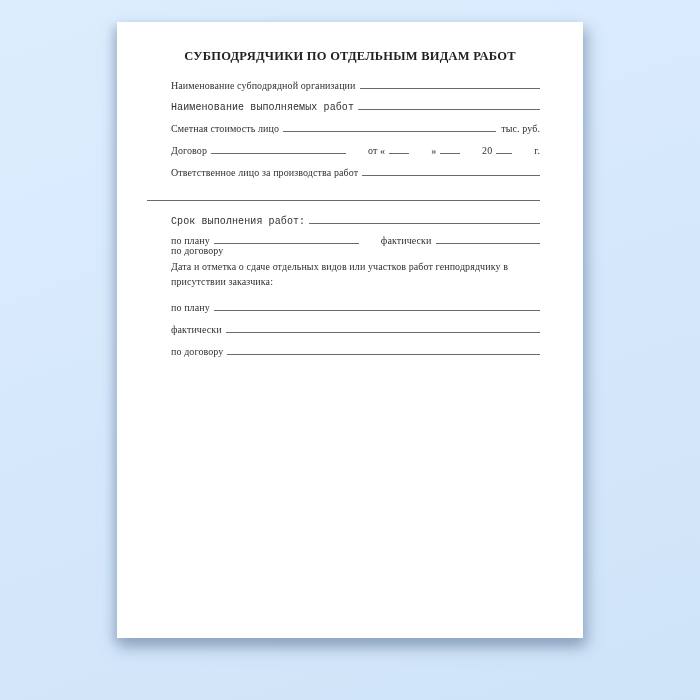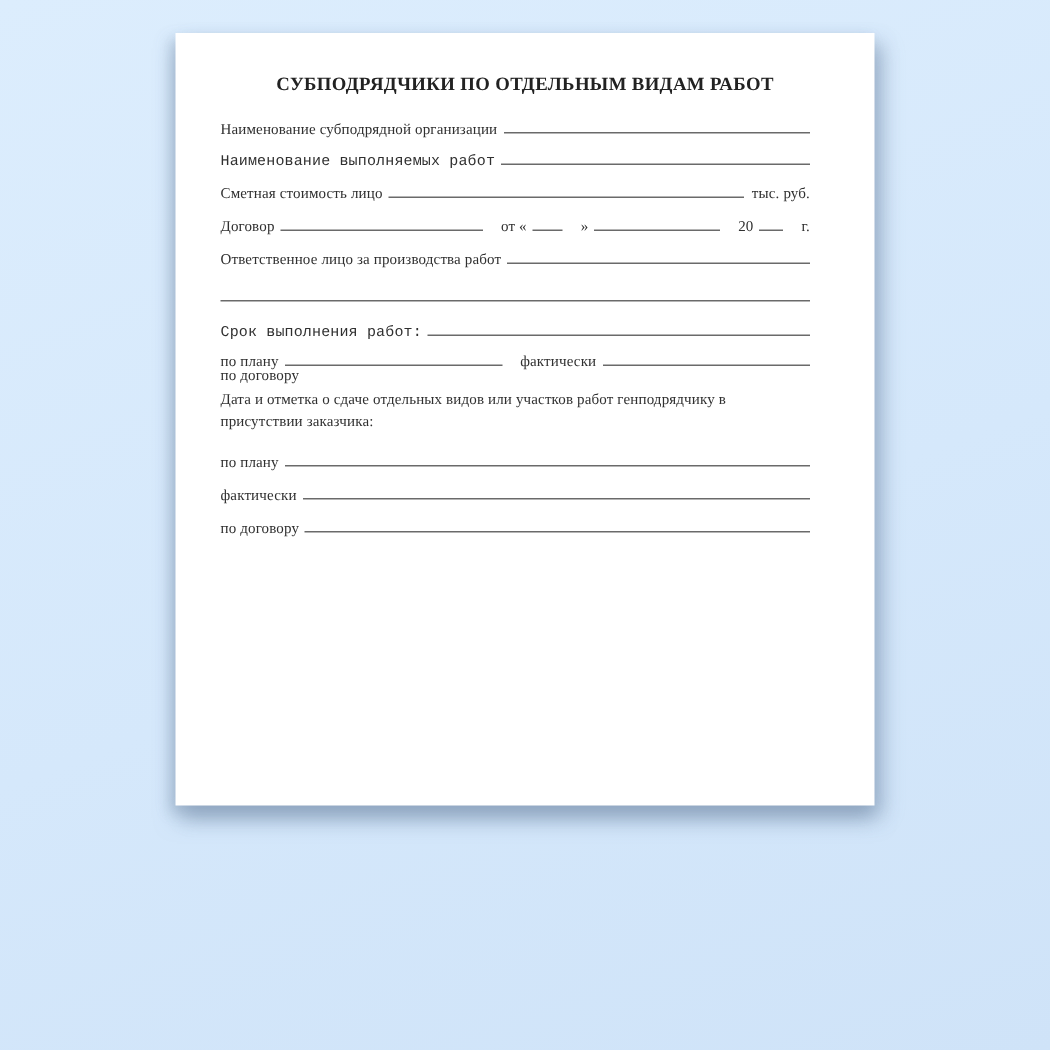--- a/index.html
+++ b/index.html
@@ -12,21 +12,21 @@
     position: relative;
     overflow: hidden;
     background: linear-gradient(160deg, #dcedfd 0%, #d5e8fb 55%, #cfe3f8 100%);
     font-family: "Liberation Serif", "DejaVu Serif", serif;
   }
   .page {
     position: absolute;
     left: 117px;
     top: 22px;
     width: 466px;
-    height: 515px;
+    height: 616px;
     background: #ffffff;
     box-shadow:
       -4px 4px 8px rgba(140, 160, 186, 0.38),
       0 9px 14px rgba(120, 145, 175, 0.55),
       6px 7px 12px rgba(132, 153, 180, 0.42);
   }
   .doc-title {
     position: absolute;
     left: 22px;
     right: 22px;
@@ -44,33 +44,33 @@
     left: 30px;
     right: 43px;
     display: flex;
     align-items: baseline;
     font-size: 10px;
     line-height: 12px;
     color: #303030;
     letter-spacing: 0.1px;
     white-space: nowrap;
   }
-  .lbl { flex: 0 0 auto; }
+  .lbl { flex: 0 0 auto; margin-left: 24px; }
   .fill {
     flex: 1 1 auto;
     border-bottom: 1px solid #6a6a6a;
     height: 10px;
     margin-left: 4px;
     margin-bottom: -2px;
     min-width: 8px;
   }
   .fill.fixed { flex: 0 0 auto; }
   .fill.bare { margin-left: 0; }
   .sfx { flex: 0 0 auto; margin-left: 5px; }
-  .pre { flex: 0 0 auto; margin-left: 12px; }
+  .pre { flex: 0 0 auto; margin-left: 22px; }
 
   .r-org        { top: 56px; }
   .r-works      { top: 77px; font-family: Liberation Mono, monospace; }
   .r-cost       { top: 99px; }
   .r-contract   { top: 121px; justify-content: center; }
   .r-resp       { top: 143px; }
   .r-resp2      { top: 168px; }
   .r-term       { top: 191px; font-family: Liberation Mono, monospace; }
   .r-plan-fact  { top: 211px; }
   .r-by-contract{ top: 223px; }

